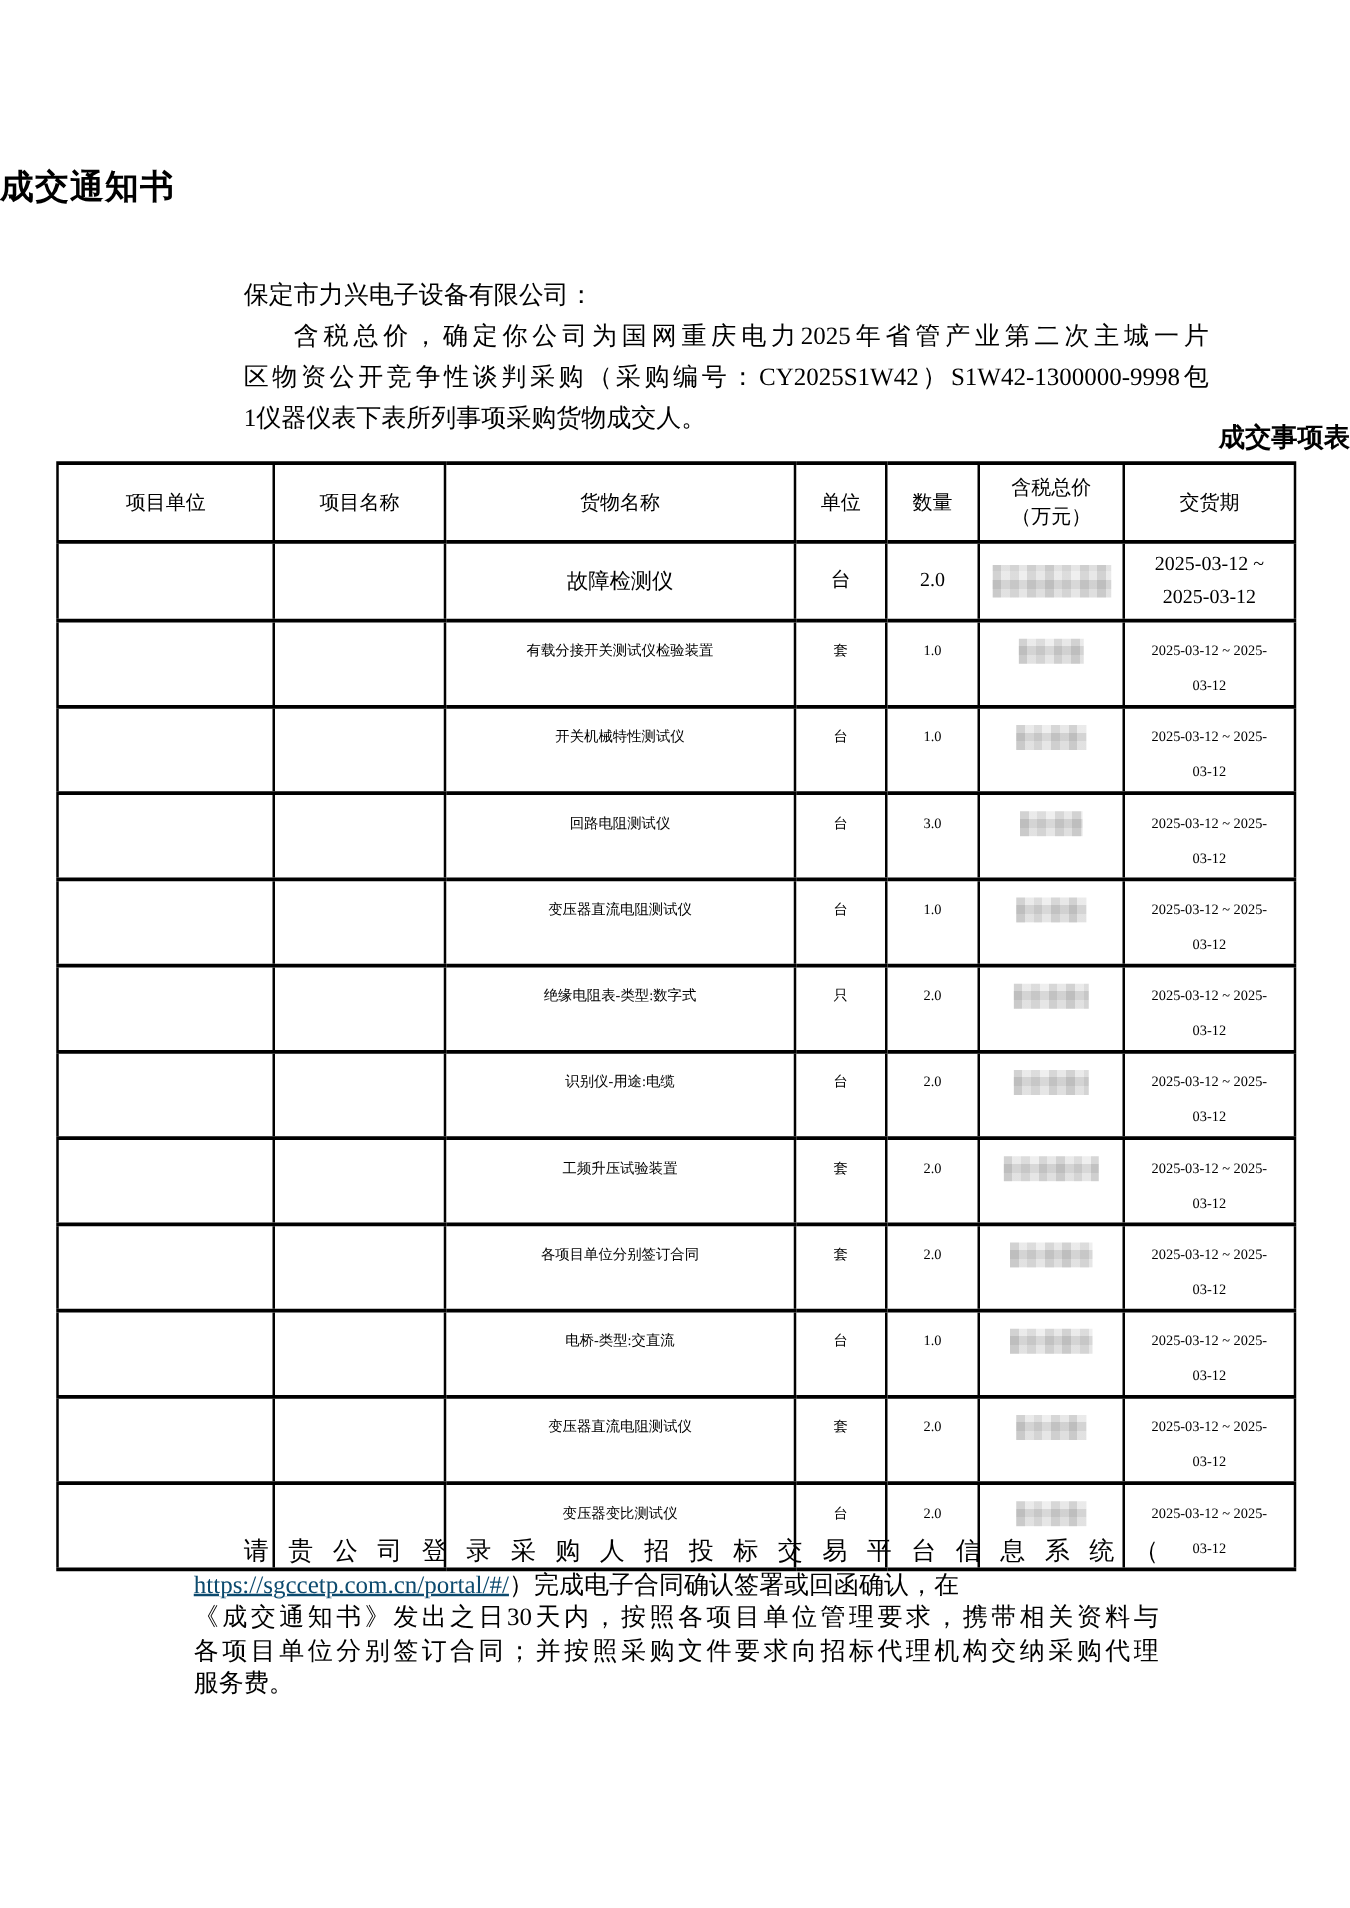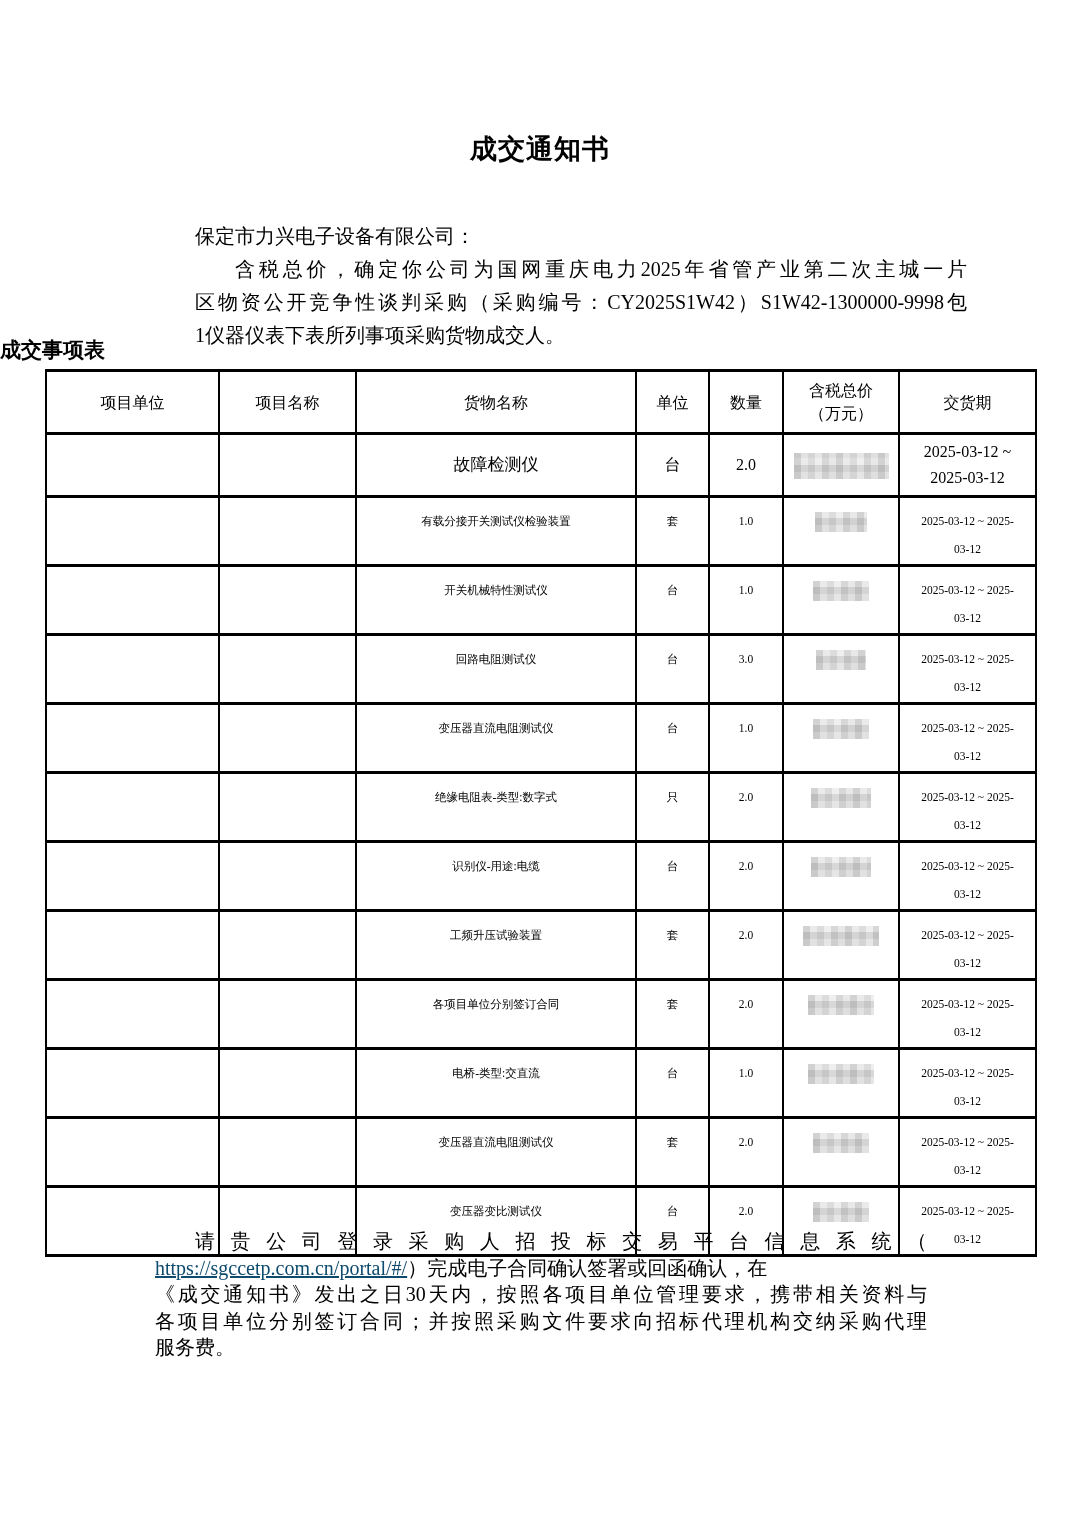--- a/index.html
+++ b/index.html
@@ -8,38 +8,37 @@
     width: 1080px;
     height: 1526px;
     background: #ffffff;
     font-family: "Liberation Serif", "DejaVu Serif", serif;
     color: #000;
     overflow: hidden;
   }
   .doc-title {
     position: absolute;
     top: 131px; left: 0; width: 1080px;
-    text-align: center;
     font-size: 27px;
     font-weight: bold;
     letter-spacing: 1px;
   }
   .body-block {
     position: absolute;
     top: 220px; left: 155px; width: 772px;
     font-size: 20px;
     line-height: 33px;
     margin-left: 40px;
   }
   .just { text-align: justify; text-align-last: justify; }
   .indent { text-indent: 2em; }
   .table-title {
     position: absolute;
     top: 336px; left: 0; width: 1080px;
-    text-align: left;
+    text-align: right;
     font-size: 21px;
     font-weight: bold;
   }
   table.deal-table {
     position: absolute;
     top: 369px; left: 45px;
     width: 990px;
     border-collapse: collapse;
     table-layout: fixed;
   }

